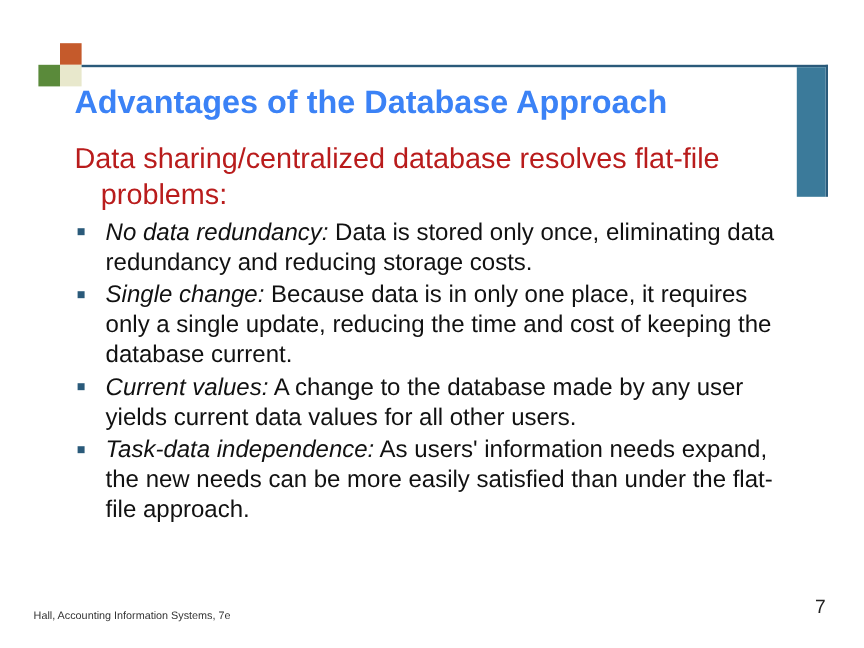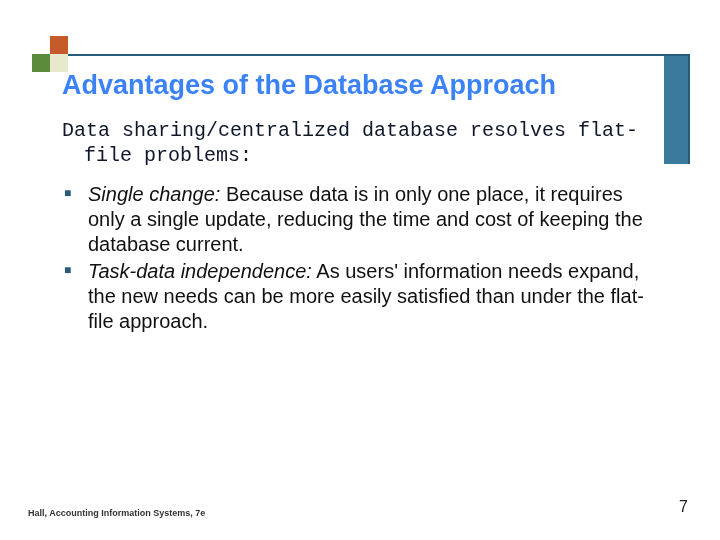--- a/index.html
+++ b/index.html
@@ -51,26 +51,25 @@
     left: 62px;
     font-size: 27px;
     font-weight: bold;
     color: #3b82f6;
   }
   .intro {
     position: absolute;
     top: 118px;
     left: 62px;
     right: 80px;
-    font-size: 20px;
-    color: #0f172a;
+    font-size: 24px;
+    color: #b91c1c;
     line-height: 1.25;
     text-indent: -22px;
     padding-left: 22px;
-    font-family: Liberation Mono, monospace;
   }
   .bullets {
     position: absolute;
     top: 182px;
     left: 62px;
     right: 56px;
     list-style: none;
   }
   .bullets li {
     font-size: 20px;
@@ -91,21 +90,20 @@
   }
   .term { font-style: italic; }
   .footer {
     position: absolute;
     bottom: 20px;
     left: 28px;
     right: 60px;
     font-size: 9px;
     color: #333;
     line-height: 1.3;
-    font-weight: bold;
   }
   .page-num {
     position: absolute;
     bottom: 24px;
     right: 32px;
     font-size: 16px;
     color: #222;
   }
 </style>
 </head>
@@ -119,21 +117,27 @@
 <div class="top-rule"></div>
 <div class="side-rule"></div>
 <div class="side-fill"></div>
 
 <h1 class="title">Advantages of the Database Approach</h1>
 
 <p class="intro">Data sharing/centralized database resolves flat-file problems:</p>
 
 <ul class="bullets">
   <li>
+    <span class="term">No data redundancy:</span><span> Data is stored only once, eliminating data redundancy and reducing storage costs.</span>
+  </li>
+  <li>
     <span class="term">Single change:</span><span> Because data is in only one place, it requires only a single update, reducing the time and cost of keeping the database current.</span>
+  </li>
+  <li>
+    <span class="term">Current values:</span><span> A change to the database made by any user yields current data values for all other users.</span>
   </li>
   <li>
     <span class="term">Task-data independence:</span><span> As users' information needs expand, the new needs can be more easily satisfied than under the flat-file approach.</span>
   </li>
 </ul>
 
 <div class="footer">
   <div>Hall, Accounting Information Systems, 7e</div>
 </div>
 

